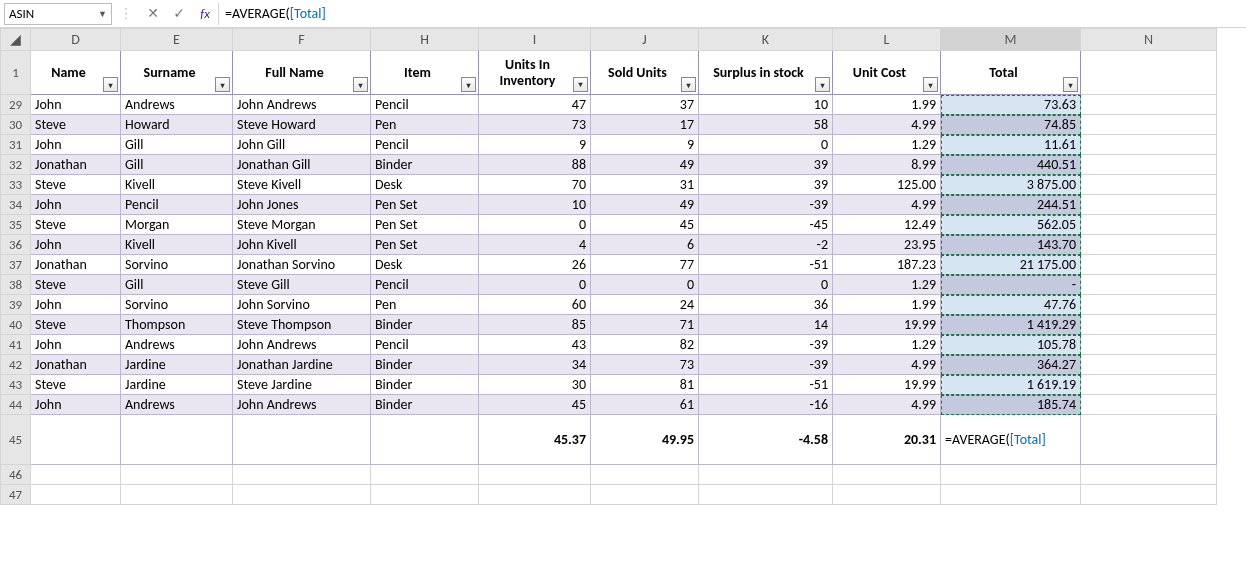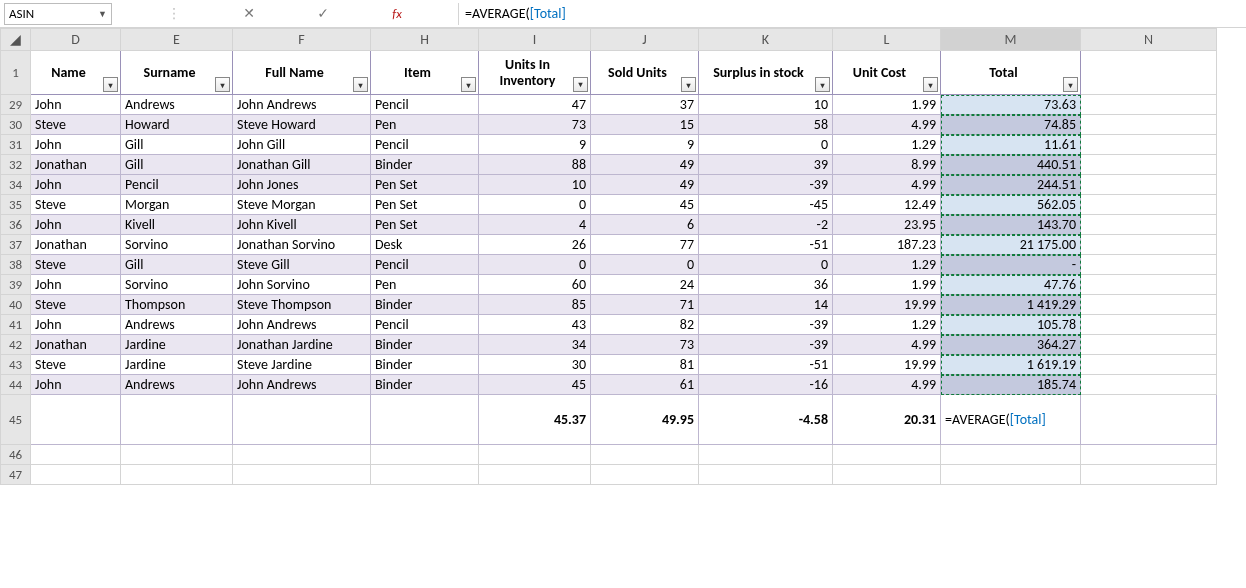--- a/index.html
+++ b/index.html
@@ -1,25 +1,25 @@
 <!DOCTYPE html>
 <html><head>
 <meta charset="utf-8">
 <style>
 * { box-sizing: border-box; margin: 0; padding: 0; }
 body { font-family: Calibri, Arial, sans-serif; font-size: 14px; background: #fff; color: #000; user-select: none; }
 
 
-.formula-bar { display: flex; align-items: center; height: 28px; border-bottom: 1px solid #d4d4d4; background: #fff; padding-left: 4px; gap: 48px; }
+.formula-bar { display: flex; align-items: center; height: 28px; border-bottom: 1px solid #d4d4d4; background: #fff; padding-left: 4px; }
 .name-box { width: 108px; height: 22px; border: 1px solid #bcbcbc; display: flex; align-items: center; padding: 0 4px; font-size: 13px; position: relative; }
 .name-box .drop { margin-left: auto; font-size: 9px; color: #555; }
 .fb-sep { width: 28px; display: flex; align-items: center; justify-content: center; color: #c0c0c0; }
 .fb-btn { width: 26px; height: 22px; display: flex; align-items: center; justify-content: center; color: #777; }
 .fb-btn.check { color: #777; }
-.fx { font-style: italic; font-size: 13px; color: #b91c1c; }
+.fx { font-style: italic; font-size: 13px; color: #4c1d95; }
 .formula-input { flex: 1; height: 22px; border-left: 1px solid #d4d4d4; padding: 0 6px; display: flex; align-items: center; font-size: 14px; }
 .formula-input .ref { color: #0070c0; }
 
 
 .grid-wrap { position: relative; overflow: auto; }
 table.grid { border-collapse: collapse; table-layout: fixed; }
 .grid td, .grid th { border: 1px solid #d4d4d4; height: 20px; font-size: 14px; }
 .grid .colh { background: #e6e6e6; color: #555; text-align: center; font-weight: normal; height: 22px; }
 .grid .rowh { background: #e6e6e6; color: #555; text-align: center; font-weight: normal; width: 30px; font-size: 13px; }
 .grid .sel-col { background: #d2d2d2; }
@@ -137,21 +137,21 @@
           <td class="d-cell d-num row-odd col-M-data marching">73.63</td>
           <td class="empty-cell"></td>
         </tr>
         <tr>
           <th class="rowh">30</th>
           <td class="d-cell d-text row-even">Steve</td>
           <td class="d-cell d-text row-even">Howard</td>
           <td class="d-cell d-text row-even">Steve Howard</td>
           <td class="d-cell d-text row-even">Pen</td>
           <td class="d-cell d-num row-even">73</td>
-          <td class="d-cell d-num row-even">15</td>
+          <td class="d-cell d-num row-even">17</td>
           <td class="d-cell d-num row-even">58</td>
           <td class="d-cell d-num row-even">4.99</td>
           <td class="d-cell d-num row-even col-M-data marching">74.85</td>
           <td class="empty-cell"></td>
         </tr>
         <tr>
           <th class="rowh">31</th>
           <td class="d-cell d-text row-odd">John</td>
           <td class="d-cell d-text row-odd">Gill</td>
           <td class="d-cell d-text row-odd">John Gill</td>
@@ -167,20 +167,33 @@
           <th class="rowh">32</th>
           <td class="d-cell d-text row-even">Jonathan</td>
           <td class="d-cell d-text row-even">Gill</td>
           <td class="d-cell d-text row-even">Jonathan Gill</td>
           <td class="d-cell d-text row-even">Binder</td>
           <td class="d-cell d-num row-even">88</td>
           <td class="d-cell d-num row-even">49</td>
           <td class="d-cell d-num row-even">39</td>
           <td class="d-cell d-num row-even">8.99</td>
           <td class="d-cell d-num row-even col-M-data marching">440.51</td>
+          <td class="empty-cell"></td>
+        </tr>
+        <tr>
+          <th class="rowh">33</th>
+          <td class="d-cell d-text row-odd">Steve</td>
+          <td class="d-cell d-text row-odd">Kivell</td>
+          <td class="d-cell d-text row-odd">Steve Kivell</td>
+          <td class="d-cell d-text row-odd">Desk</td>
+          <td class="d-cell d-num row-odd">70</td>
+          <td class="d-cell d-num row-odd">31</td>
+          <td class="d-cell d-num row-odd">39</td>
+          <td class="d-cell d-num row-odd">125.00</td>
+          <td class="d-cell d-num row-odd col-M-data marching">3 875.00</td>
           <td class="empty-cell"></td>
         </tr>
         <tr>
           <th class="rowh">34</th>
           <td class="d-cell d-text row-even">John</td>
           <td class="d-cell d-text row-even">Pencil</td>
           <td class="d-cell d-text row-even">John Jones</td>
           <td class="d-cell d-text row-even">Pen Set</td>
           <td class="d-cell d-num row-even">10</td>
           <td class="d-cell d-num row-even">49</td>

